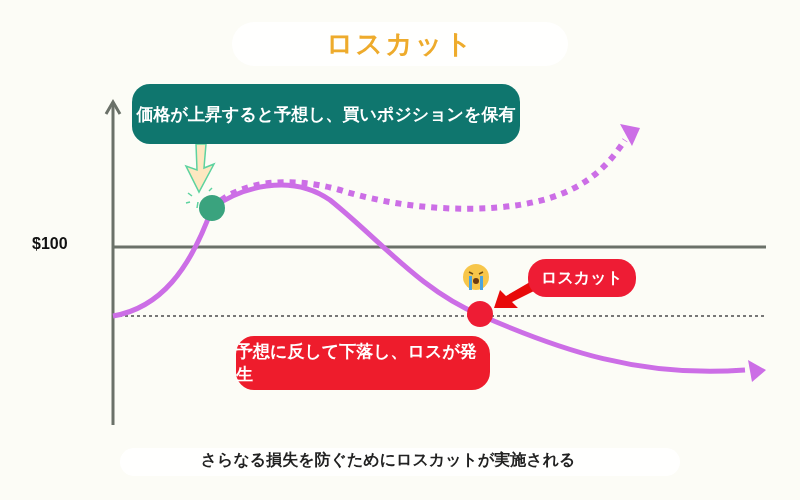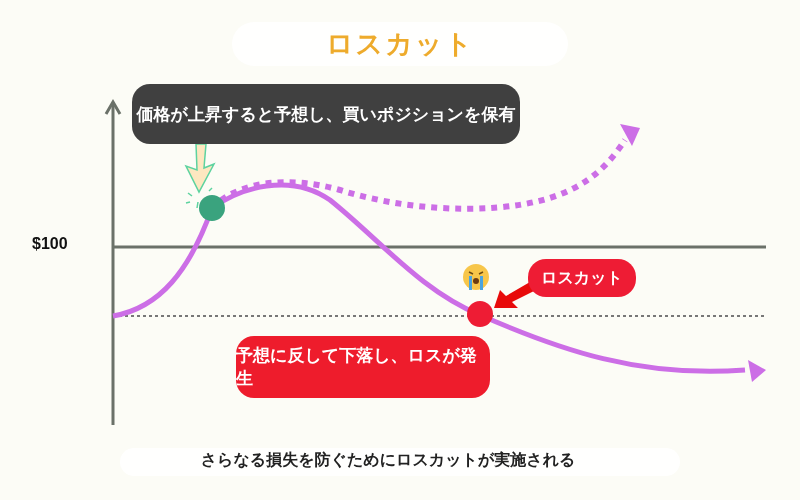--- a/index.html
+++ b/index.html
@@ -1,25 +1,25 @@
 <!DOCTYPE html>
 <html><head>
 <meta charset="utf-8">
 <style>
   html, body { margin:0; padding:0; }
   body { width:800px; height:500px; background:#fcfcf6; position:relative; overflow:hidden;
          font-family:"DejaVu Sans", sans-serif; }
   .title-bg { position:absolute; left:232px; top:22px; width:336px; height:44px; background:#ffffff; border-radius:22px; opacity:.9; }
   .title { position:absolute; left:0; width:800px; top:26px; text-align:center; font-size:27px; font-weight:bold; color:#eeab2c; letter-spacing:2px; }
   svg.chart { position:absolute; left:0; top:0; }
-  .bubble-green { position:absolute; left:132px; top:84px; width:388px; height:60px; background:#404040; border-radius:18px;
+  .bubble-green { position:absolute; left:132px; top:84px; width:388px; height:60px; background:#0f766e; border-radius:18px;
                   color:#fff; font-size:17px; font-weight:bold; display:flex; align-items:center; justify-content:center; }
   .bubble-red-small { position:absolute; left:528px; top:259px; width:108px; height:38px; background:#ee1c34; border-radius:18px;
                   color:#fff; font-size:16px; font-weight:bold; display:flex; align-items:center; justify-content:center; }
-  .bubble-red { position:absolute; left:236px; top:336px; width:254px; height:62px; background:#ee1c2c; border-radius:18px;
+  .bubble-red { position:absolute; left:236px; top:336px; width:254px; height:54px; background:#ee1c2c; border-radius:18px;
                   color:#fff; font-size:17px; font-weight:bold; display:flex; align-items:center; justify-content:center; }
   .ylabel { position:absolute; left:32px; top:235px; font-size:16px; font-weight:bold; color:#111; font-family:"Liberation Sans", sans-serif; }
   .caption-bg { position:absolute; left:120px; top:448px; width:560px; height:28px; background:#ffffff; border-radius:14px; opacity:.9; }
   .caption { position:absolute; left:0; width:776px; top:450px; text-align:center; font-size:16px; font-weight:bold; color:#222; }
   .emoji { position:absolute; left:462px; top:263px; width:28px; height:28px; }
 </style>
 </head>
 <body>
 
 <div class="title-bg"></div>

